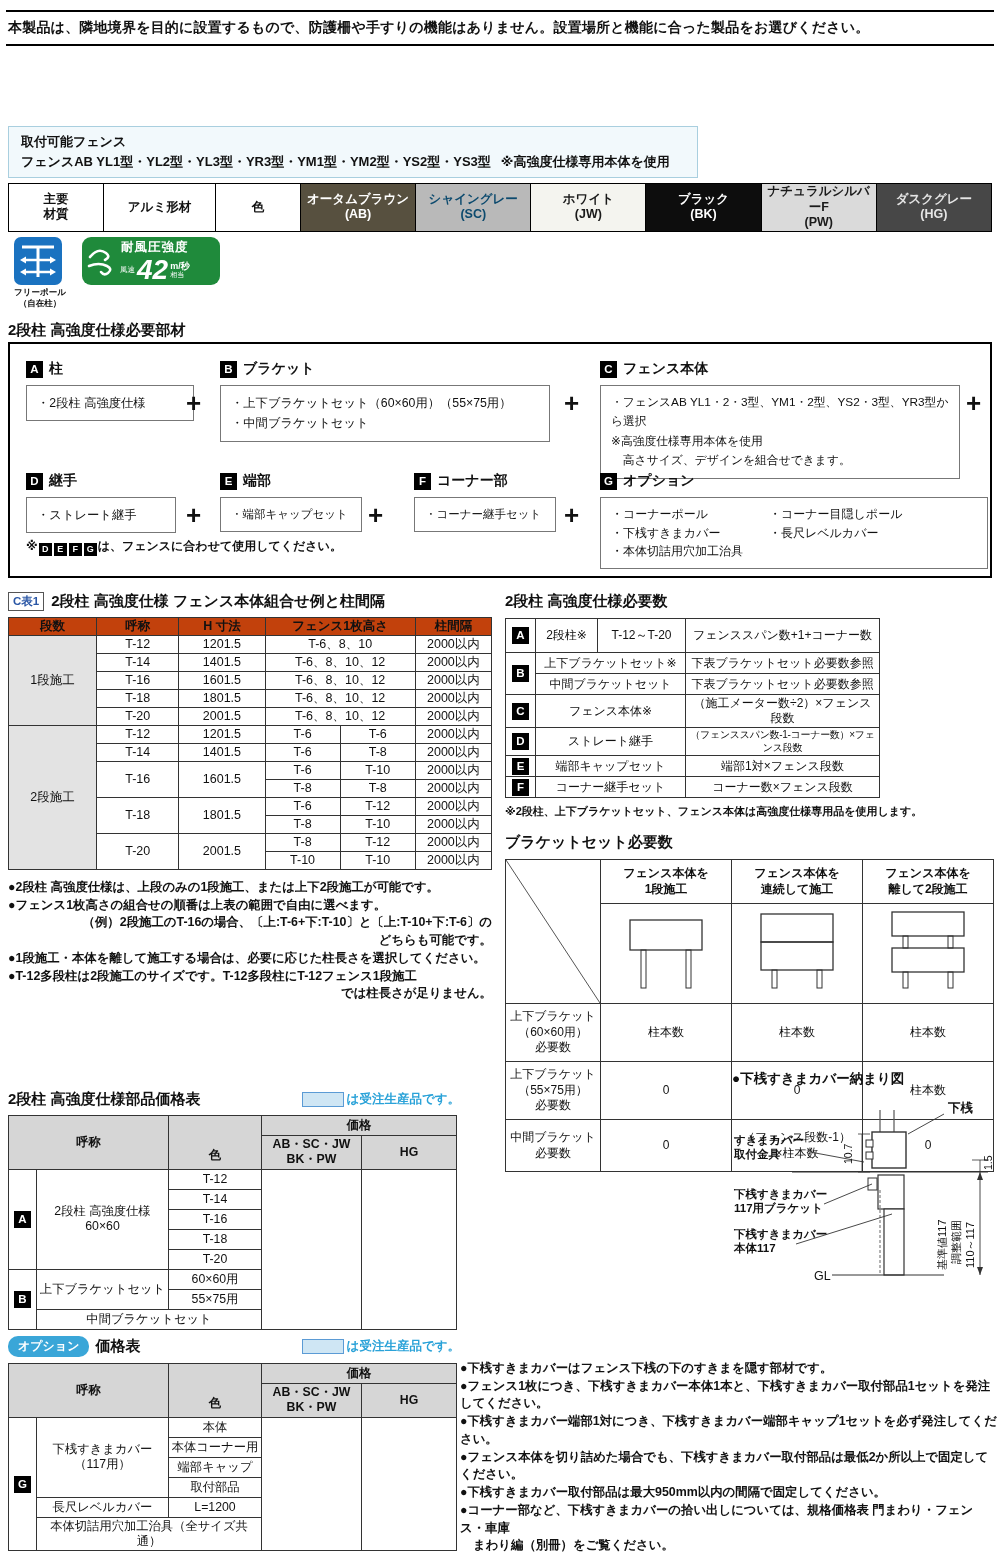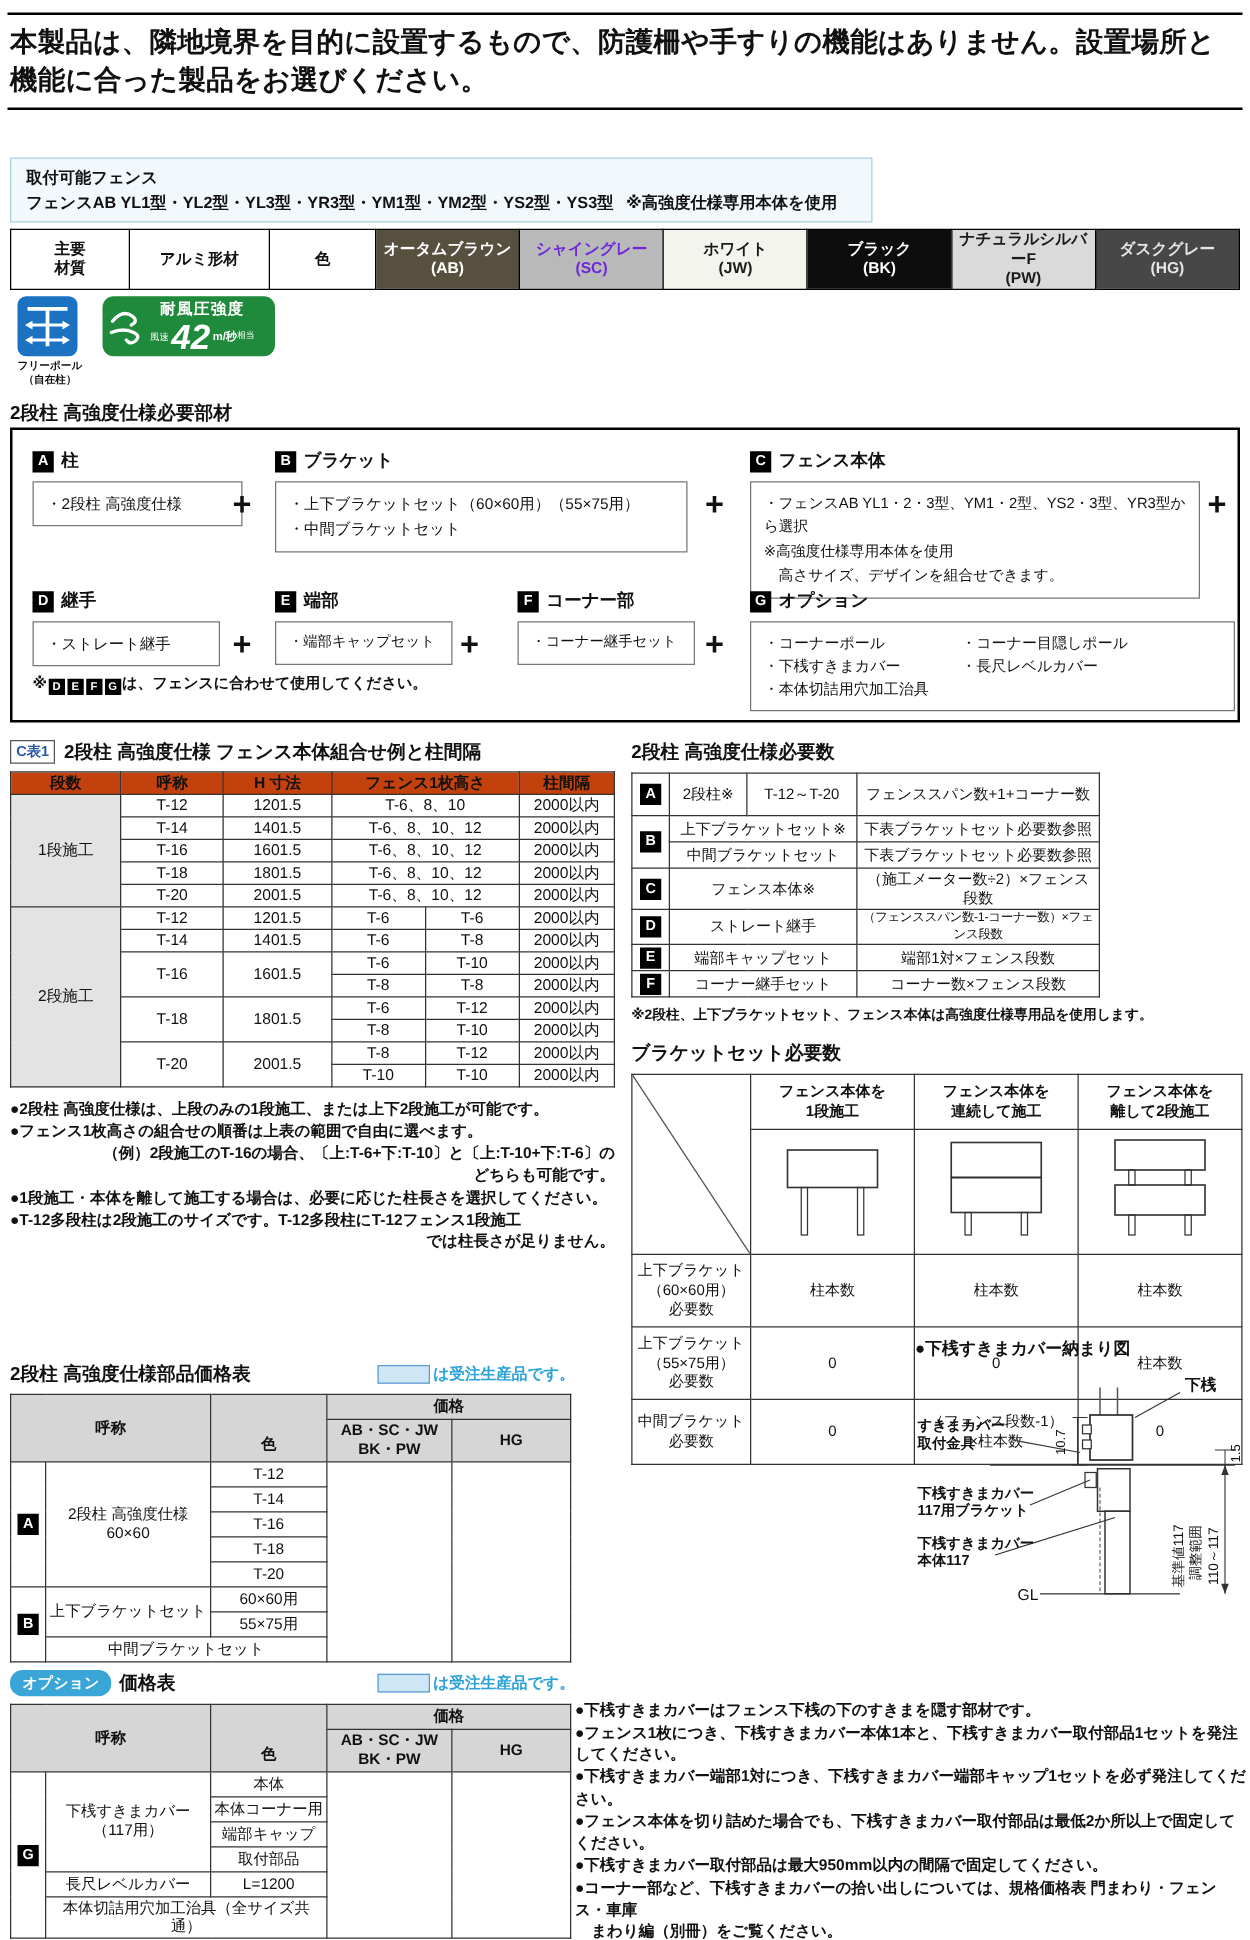--- a/index.html
+++ b/index.html
@@ -1,38 +1,38 @@
 <!DOCTYPE html>
 <html><head>
 <meta charset="utf-8">
 <style>
   * { box-sizing: border-box; margin: 0; padding: 0; }
   body { background:#fff; font-family:"Liberation Sans","DejaVu Sans",sans-serif; color:#111; }
   .page { position:relative; width:1000px; height:1552px; background:#fff; overflow:hidden; }
 
-  .banner { position:absolute; top:10px; left:6px; right:6px; border-top:2px solid #000; border-bottom:2px solid #000; padding:7px 2px; font-weight:bold; font-size:22px; letter-spacing:0.2px; }
+  .banner { position:absolute; top:10px; left:6px; right:6px; border-top:2px solid #000; border-bottom:2px solid #000; padding:7px 2px; font-weight:bold; font-size:14px; letter-spacing:0.2px; }
   .title { position:absolute; top:66px; left:8px; font-size:31px; font-weight:bold; letter-spacing:1px; }
   .compat { position:absolute; top:126px; left:8px; width:690px; border:1px solid #a9cfdf; background:#f2f9fc; padding:5px 12px; font-size:13px; font-weight:bold; line-height:1.55; }
   .compat .models-line { display:flex; gap:10px; }
 
   table { border-collapse:collapse; }
   .mat { position:absolute; top:183px; left:8px; width:984px; table-layout:fixed; }
   .mat td { border:1px solid #000; text-align:center; vertical-align:middle; font-size:12.5px; font-weight:bold; height:43px; line-height:1.25; padding:0; }
 
   .iconrow { position:absolute; top:237px; left:14px; display:flex; gap:16px; align-items:flex-start; }
   .freepole { width:52px; text-align:center; }
   .fp-ico { width:48px; height:48px; background:#1a72c0; border-radius:7px; display:flex; align-items:center; justify-content:center; }
   .fp-cap { font-size:8.5px; font-weight:bold; line-height:1.3; margin-top:2px; }
   .wind { background:#1f8a3b; border-radius:9px; height:48px; width:138px; display:flex; align-items:center; padding:2px 8px 2px 4px; color:#fff; }
   .wind-right { display:flex; flex-direction:column; align-items:center; }
   .wind-title { font-size:12.5px; font-weight:bold; letter-spacing:1px; }
   .wind-val { display:flex; align-items:center; line-height:1; }
   .wind-pre { font-size:7.5px; margin-right:2px; }
   .wind-num { font-size:28px; font-weight:bold;font-style:italic; }
-  .wind-un { display:flex; flex-direction:row; align-items:flex-start; margin-left:2px;text-align:right; }
+  .wind-un { display:flex; flex-direction:column; align-items:flex-start; margin-left:2px;text-align:right; }
   .wind-unit { font-size:9px; font-weight:bold; }
   .wind-suf { font-size:7px; }
 
   .sec-h { font-size:15px; font-weight:bold; }
   .parts-h { position:absolute; top:321px; left:8px; }
   .partsbox { position:absolute; top:342px; left:8px; width:984px; height:236px; border:2px solid #000; background:#fff; }
   .grp { position:absolute; }
   .grp-label { display:flex; align-items:center; gap:6px; font-size:14px; font-weight:bold; }
   .grp-box { margin-top:7px; border:1px solid #777; background:#fff; padding:7px 10px; font-size:12.3px; line-height:1.65; }
   .bdg { display:inline-flex; align-items:center; justify-content:center; width:17px; height:17px; background:#000; color:#fff; font-weight:bold; font-size:11.5px; flex:none; }
@@ -111,21 +111,21 @@
       <td>
         <div>主要</div>
         <div>材質</div>
       </td>
       <td>アルミ形材</td>
       <td>色</td>
       <td style="background-color: rgb(87, 80, 63); color: rgb(255, 255, 255);">
         <div>オータムブラウン</div>
         <div>(AB)</div>
       </td>
-      <td style="background-color: rgb(185, 185, 185); color: #6d28d9;">
+      <td style="background-color: rgb(185, 185, 185); color: #0c4a6e;">
         <div>シャイングレー</div>
         <div>(SC)</div>
       </td>
       <td style="background-color: rgb(244, 244, 239); color: rgb(26, 26, 26);">
         <div>ホワイト</div>
         <div>(JW)</div>
       </td>
       <td style="background-color: rgb(13, 13, 13); color: rgb(255, 255, 255);">
         <div>ブラック</div>
         <div>(BK)</div>

